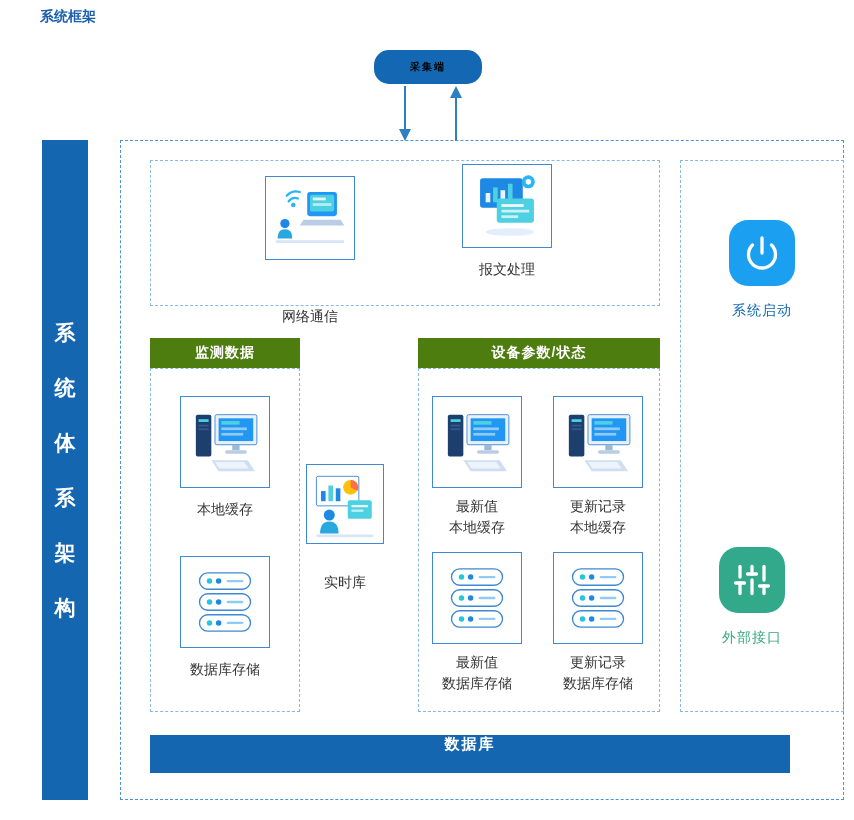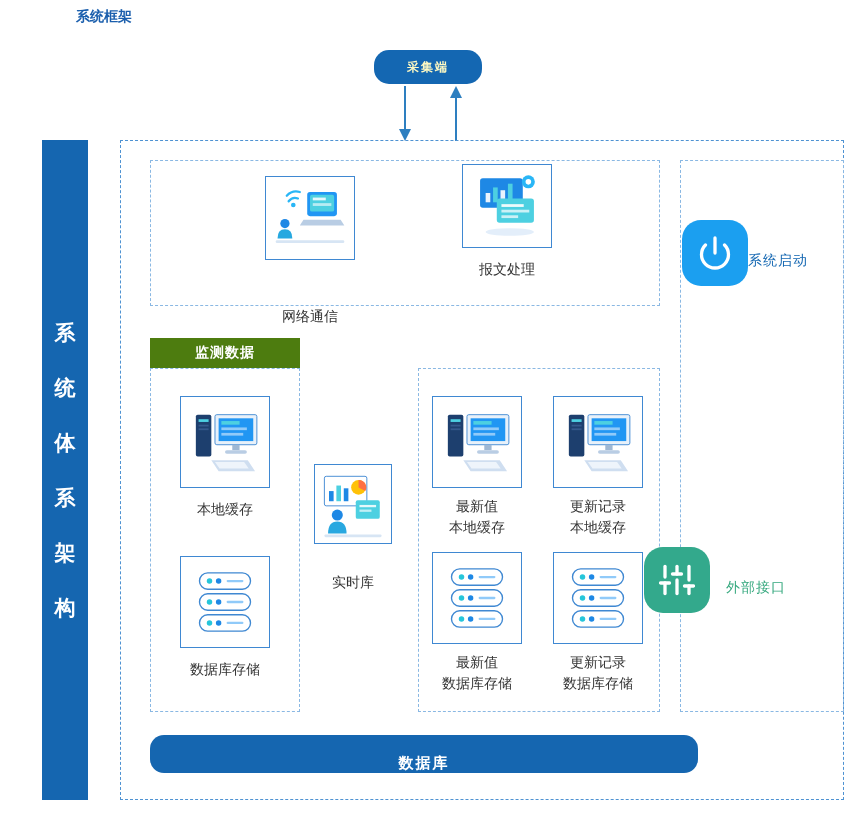--- a/index.html
+++ b/index.html
@@ -3,26 +3,26 @@
 <meta charset="utf-8">
 <style>
   html,body{margin:0;padding:0;background:#ffffff;}
   #page{
     position:relative;width:854px;height:820px;background:#ffffff;overflow:hidden;
     font-family:"Liberation Sans","DejaVu Sans",sans-serif;
   }
   .abs{position:absolute;}
 
   
-  .page-title{left:40px;top:8px;font-size:14px;font-weight:bold;color:#1b5fad;margin-left:36px;}
+  .page-title{left:40px;top:8px;font-size:14px;font-weight:bold;color:#1b5fad;}
 
   
   .collector{
     left:374px;top:50px;width:108px;height:34px;background:#1467b2;border-radius:15px;
-    display:flex;align-items:center;justify-content:center;color:#fef9c3;font-size:12px;font-weight:bold;
+    display:flex;align-items:center;justify-content:center;color:#000000;font-size:10px;font-weight:bold;
     letter-spacing:2px;
   }
 
   .arrows{left:390px;top:86px;}
 
   
   .side-bar{
     left:42px;top:140px;width:46px;height:660px;background:#1566b0;
     display:flex;flex-direction:column;align-items:center;justify-content:center;gap:27px;
     color:#fff;font-size:21px;font-weight:bold;
@@ -51,48 +51,48 @@
   }
   .pic-box.tall{height:92px;}
   .node-label{font-size:14px;color:#333;text-align:center;margin-top:11px;line-height:21px;white-space:nowrap;}
 
   .net-item-1{left:245px;top:176px;width:130px;gap:35px;}
   .net-item-2{left:442px;top:164px;width:130px;}
 
   .mon-item-1{left:165px;top:396px;width:120px;}
   .mon-item-2{left:165px;top:556px;width:120px;}
 
-  .rt-item{left:308px;top:464px;width:90px;}
+  .rt-item{left:300px;top:464px;width:90px;}
   .rt-item .pic-box{width:78px;height:80px;}
   .rt-item .node-label{margin-top:28px;}
 
   .dev-item-1{left:425px;top:396px;width:104px;}
   .dev-item-2{left:546px;top:396px;width:104px;}
   .dev-item-3{left:425px;top:552px;width:104px;}
   .dev-item-4{left:546px;top:552px;width:104px;}
   .dev-item-1 .node-label,.dev-item-2 .node-label,.dev-item-3 .node-label,.dev-item-4 .node-label{margin-top:8px;}
 
   
-  .fn-item{width:160px;display:flex;flex-direction:row;align-items:center;}
+  .fn-item{width:160px;display:flex;flex-direction:column;align-items:center;}
   .fn-item-1{left:682px;top:220px;}
   .fn-item-2{left:682px;top:402px;}
-  .fn-item-3{left:644px;top:547px;gap:16px;}
+  .fn-item-3{left:672px;top:547px;}
   .badge{width:66px;height:66px;border-radius:19px;display:flex;align-items:center;justify-content:center;}
   .badge-start{background:#1b9ff0;}
   .badge-monitor{background:#aed6b2;}
   .badge-interface{background:#33a98c;}
   .fn-label{font-size:14px;margin-top:16px;letter-spacing:1px;}
   .fn-label-start{color:#1467b2;}
   .fn-label-monitor{color:#abd2ae;}
   .fn-label-interface{color:#35a87e;}
 
   
   .bottom-bar{
-    left:150px;top:735px;width:548px;height:38px;background:#1566b0;color:#fff;
-    display:flex;align-items:flex-end;justify-content:center;font-size:15px;font-weight:bold;letter-spacing:2px;border-radius:14px;
+    left:150px;top:735px;width:640px;height:38px;background:#1566b0;color:#fff;
+    display:flex;align-items:flex-start;justify-content:center;font-size:15px;font-weight:bold;letter-spacing:2px;
   }
 </style>
 </head>
 <body>
 
 <svg width="0" height="0" style="position:absolute" aria-hidden="true">
   <defs>
     <symbol id="sym-computer" viewBox="0 0 90 84">
       <rect x="13" y="12" width="17" height="46" rx="2" fill="#1d3f6e"></rect>
       <rect x="16" y="17" width="11" height="3" fill="#4dd0e1"></rect>
@@ -276,20 +276,21 @@
 
   <div class="abs node rt-item">
     <div class="pic-box">
       <svg width="72" height="74" viewBox="0 0 78 80">
           <use href="#sym-realtime"></use>
         </svg>
     </div>
     <div class="node-label">实时库</div>
   </div>
 
+  <div class="abs sec-header dev-header">设备参数/状态</div>
   <div class="abs dash-box dev-box"></div>
 
   <div class="abs node dev-item-1">
     <div class="pic-box tall">
       <svg width="82" height="80" viewBox="0 0 90 84">
           <use href="#sym-computer"></use>
         </svg>
     </div>
     <div class="node-label">
       <span>最新值</span><br>

